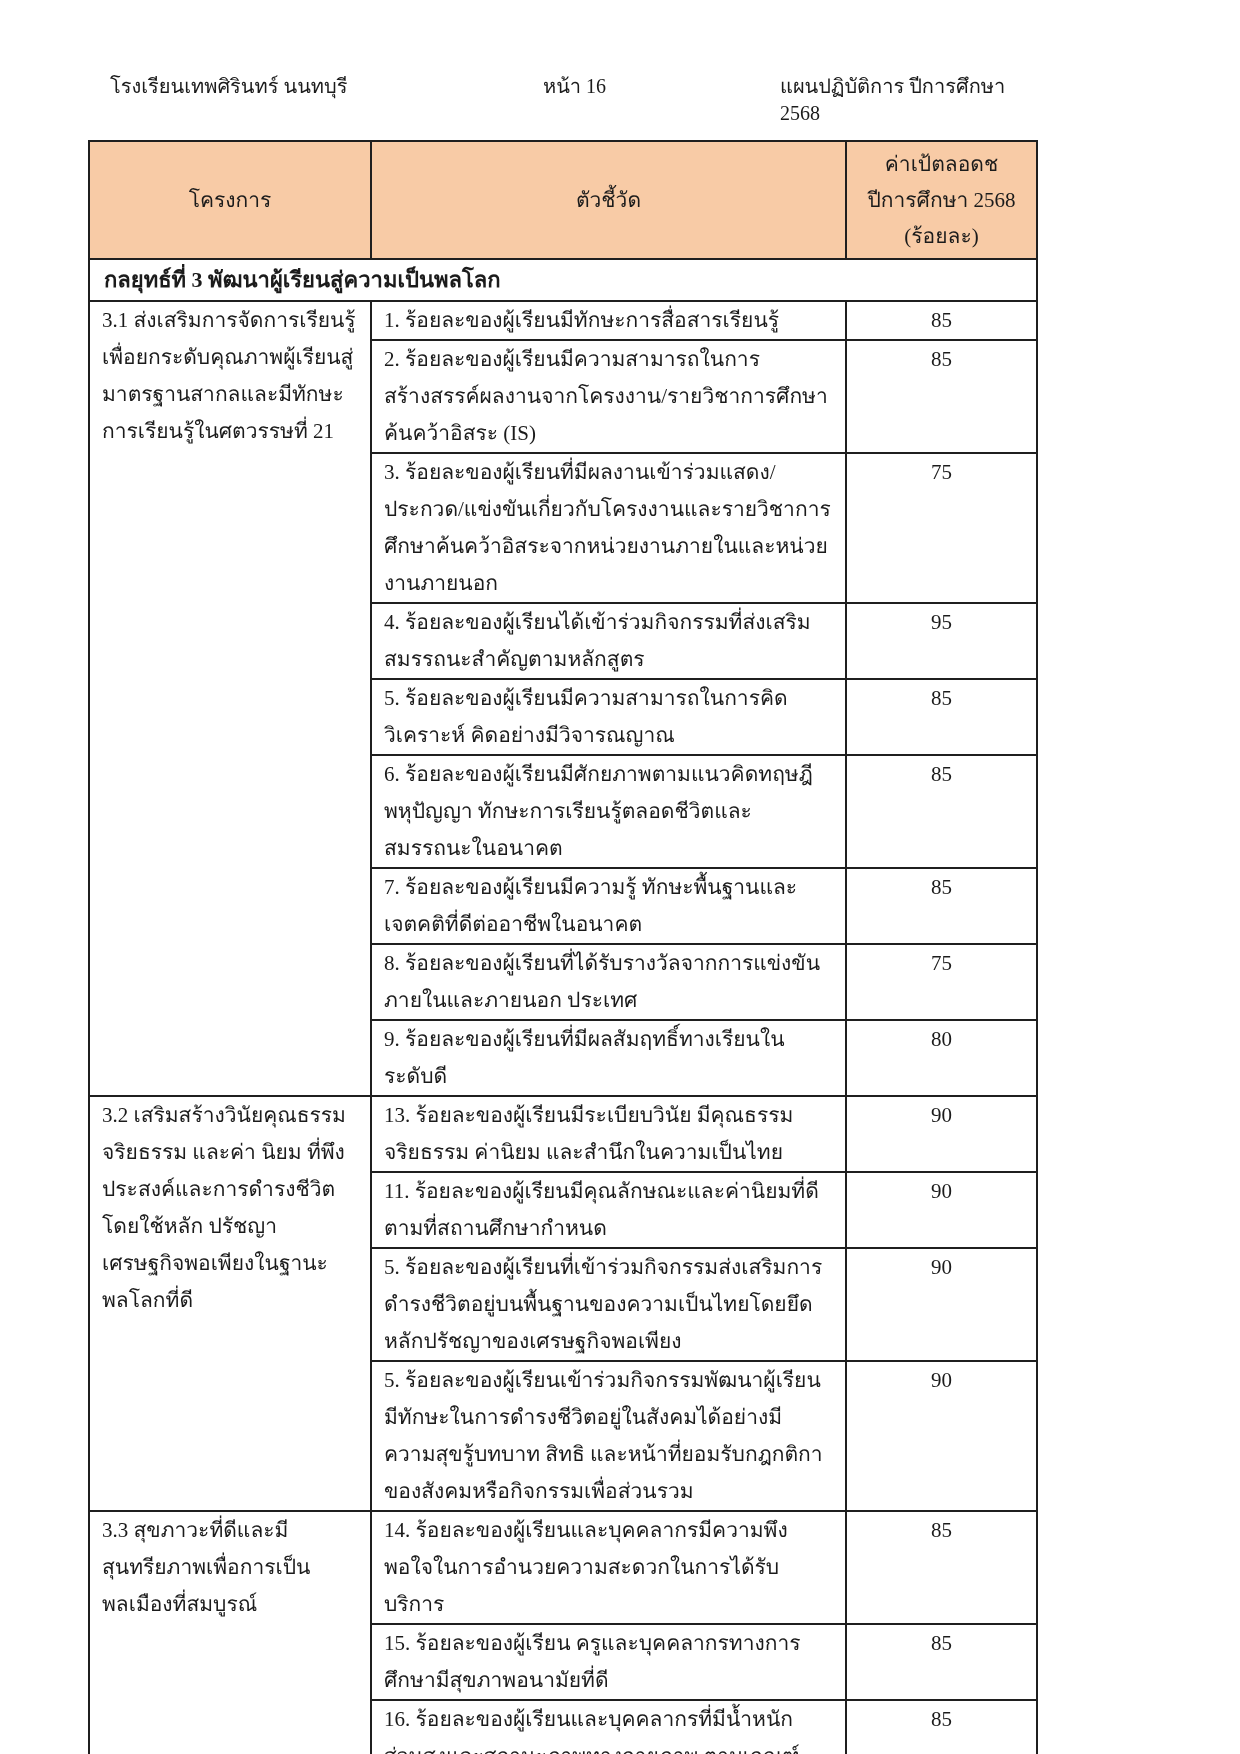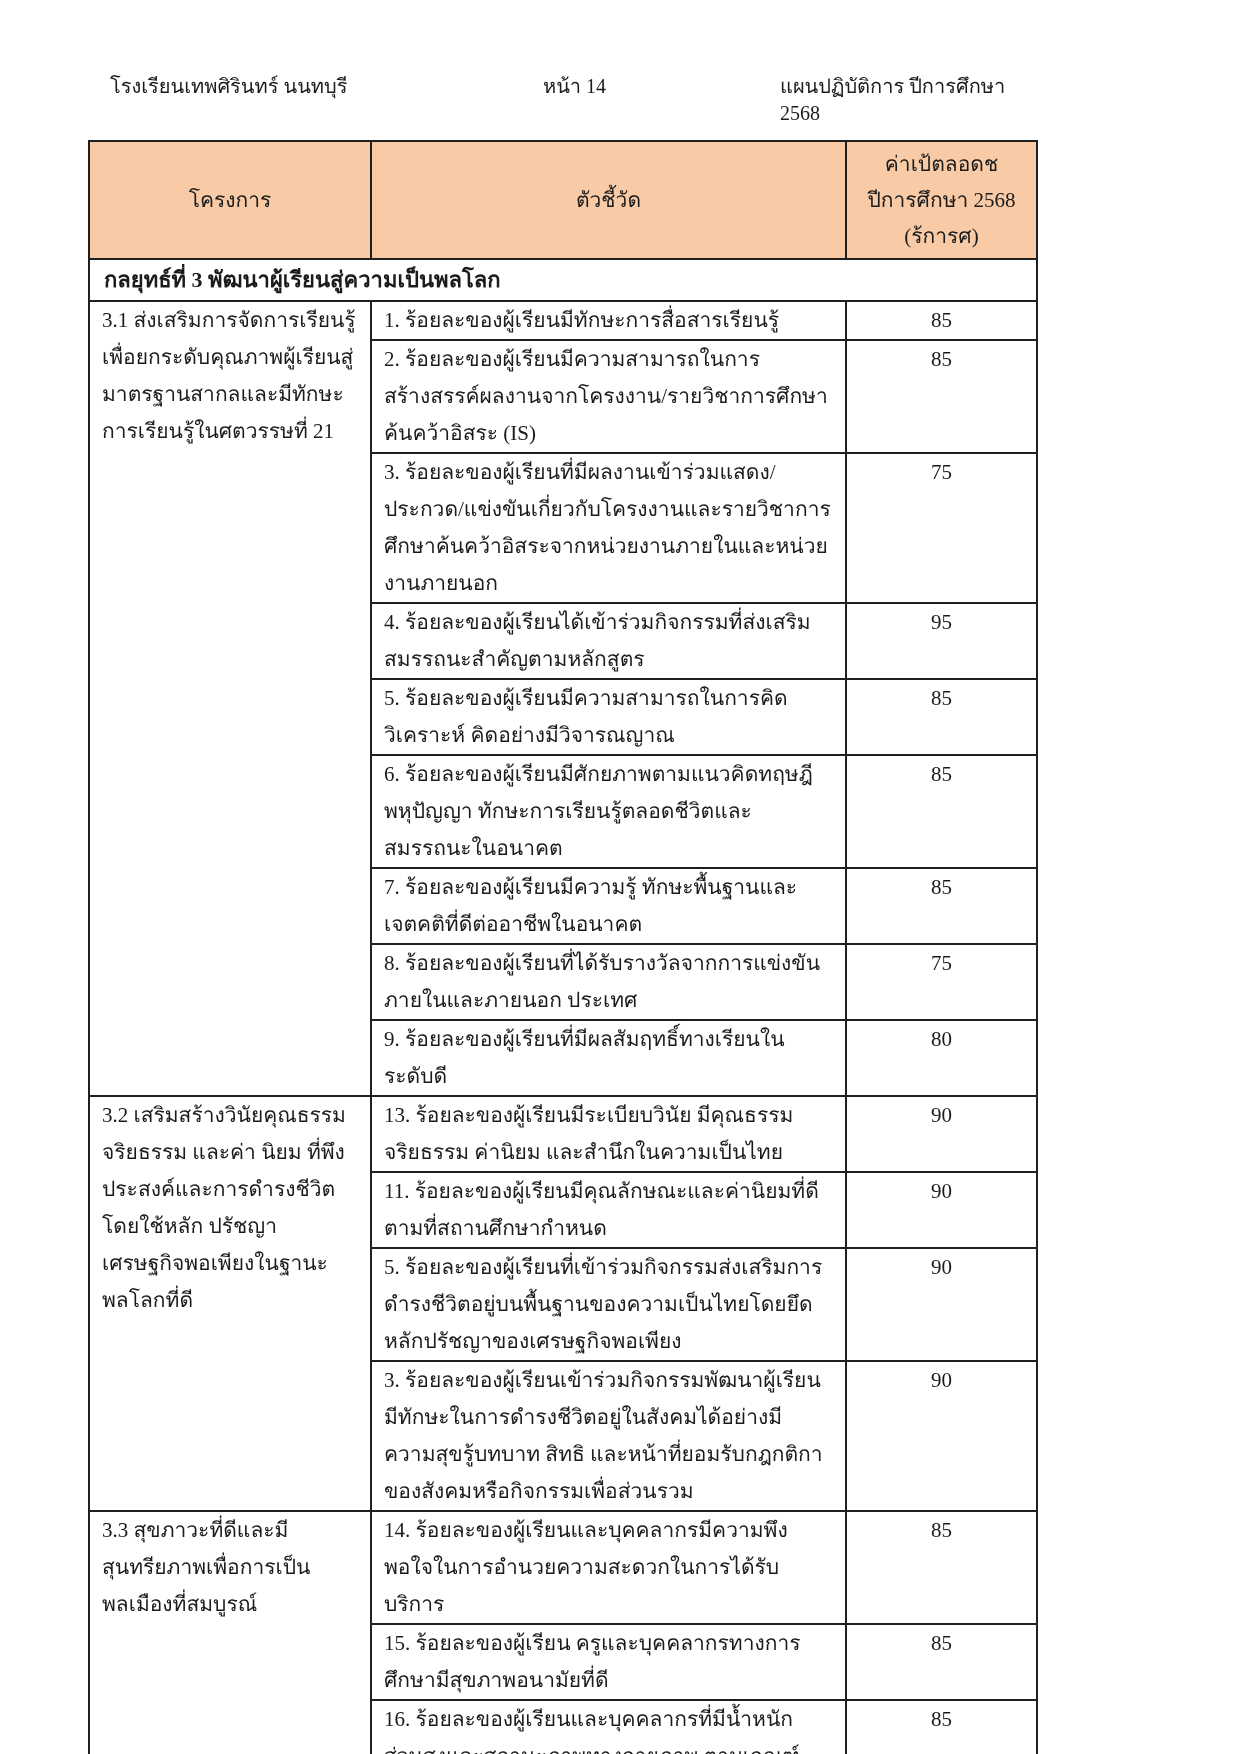--- a/index.html
+++ b/index.html
@@ -56,39 +56,39 @@
   td.indicator-cell { padding: 2px 26px 2px 12px; }
   td.target-cell { text-align: center; padding: 2px 4px; font-family: Liberation Serif, serif; }
 </style>
 </head>
 <body>
 
 <div class="page">
 
   <div class="pheader">
     <span class="school">โรงเรียนเทพศิรินทร์ นนทบุรี</span>
-    <span class="pageno">หน้า 14</span>
+    <span class="pageno">หน้า 16</span>
     <span class="plan">แผนปฏิบัติการ ปีการศึกษา 2568</span>
   </div>
 
   <table class="indicators">
     <colgroup>
         <col class="c1">
         <col class="c2">
         <col class="c3">
       </colgroup>
 
     <tbody>
         <tr class="thead">
       <td>โครงการ</td>
       <td>ตัวชี้วัด</td>
       <td>
         <div>ค่าเป้ตลอดช</div>
         <div>ปีการศึกษา 2568</div>
-        <div>(ร้การศ)</div>
+        <div>(ร้อยละ)</div>
       </td>
     </tr>
 
     <tr class="section-row">
       <td colspan="3">กลยุทธ์ที่ 3 พัฒนาผู้เรียนสู่ความเป็นพลโลก</td>
     </tr>
 
     <tr>
       <td class="project-cell" rowspan="9">3.1 ส่งเสริมการจัดการเรียนรู้เพื่อยกระดับคุณภาพผู้เรียนสู่มาตรฐานสากลและมีทักษะการเรียนรู้ในศตวรรษที่ 21</td>
       <td class="indicator-cell">1. ร้อยละของผู้เรียนมีทักษะการสื่อสารเรียนรู้</td>
@@ -134,21 +134,21 @@
     </tr>
     <tr>
       <td class="indicator-cell">11. ร้อยละของผู้เรียนมีคุณลักษณะและค่านิยมที่ดีตามที่สถานศึกษากำหนด</td>
       <td class="target-cell">90</td>
     </tr>
     <tr>
       <td class="indicator-cell">5. ร้อยละของผู้เรียนที่เข้าร่วมกิจกรรมส่งเสริมการดำรงชีวิตอยู่บนพื้นฐานของความเป็นไทยโดยยึดหลักปรัชญาของเศรษฐกิจพอเพียง</td>
       <td class="target-cell">90</td>
     </tr>
     <tr>
-      <td class="indicator-cell">3. ร้อยละของผู้เรียนเข้าร่วมกิจกรรมพัฒนาผู้เรียน มีทักษะในการดำรงชีวิตอยู่ในสังคมได้อย่างมีความสุขรู้บทบาท สิทธิ และหน้าที่ยอมรับกฎกติกาของสังคมหรือกิจกรรมเพื่อส่วนรวม</td>
+      <td class="indicator-cell">5. ร้อยละของผู้เรียนเข้าร่วมกิจกรรมพัฒนาผู้เรียน มีทักษะในการดำรงชีวิตอยู่ในสังคมได้อย่างมีความสุขรู้บทบาท สิทธิ และหน้าที่ยอมรับกฎกติกาของสังคมหรือกิจกรรมเพื่อส่วนรวม</td>
       <td class="target-cell">90</td>
     </tr>
 
     <tr>
       <td class="project-cell" rowspan="3">3.3 สุขภาวะที่ดีและมีสุนทรียภาพเพื่อการเป็นพลเมืองที่สมบูรณ์</td>
       <td class="indicator-cell">14. ร้อยละของผู้เรียนและบุคคลากรมีความพึงพอใจในการอำนวยความสะดวกในการได้รับบริการ</td>
       <td class="target-cell">85</td>
     </tr>
     <tr>
       <td class="indicator-cell">15. ร้อยละของผู้เรียน ครูและบุคคลากรทางการศึกษามีสุขภาพอนามัยที่ดี</td>

